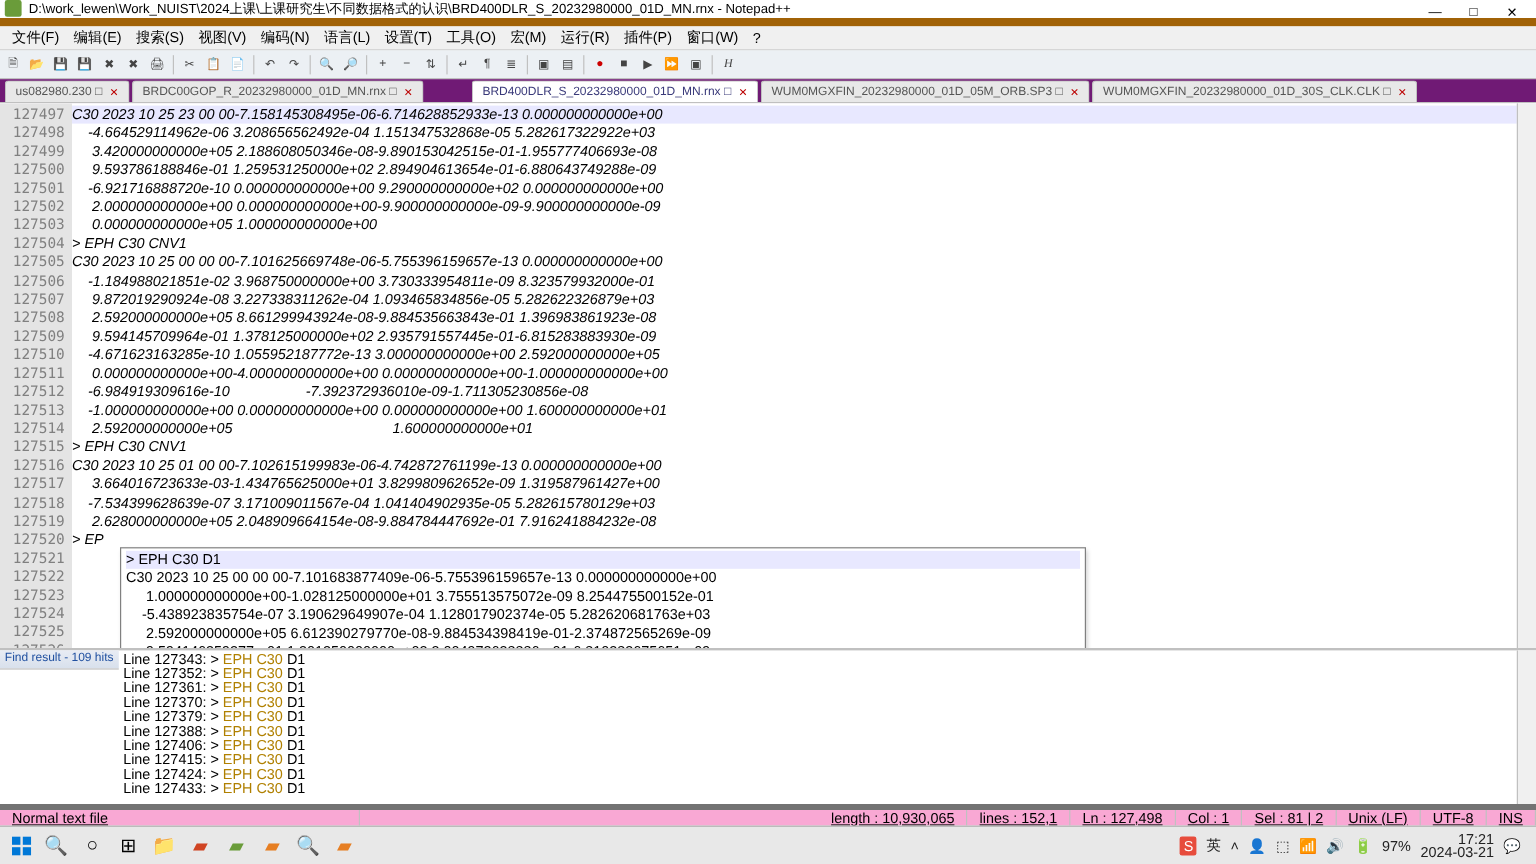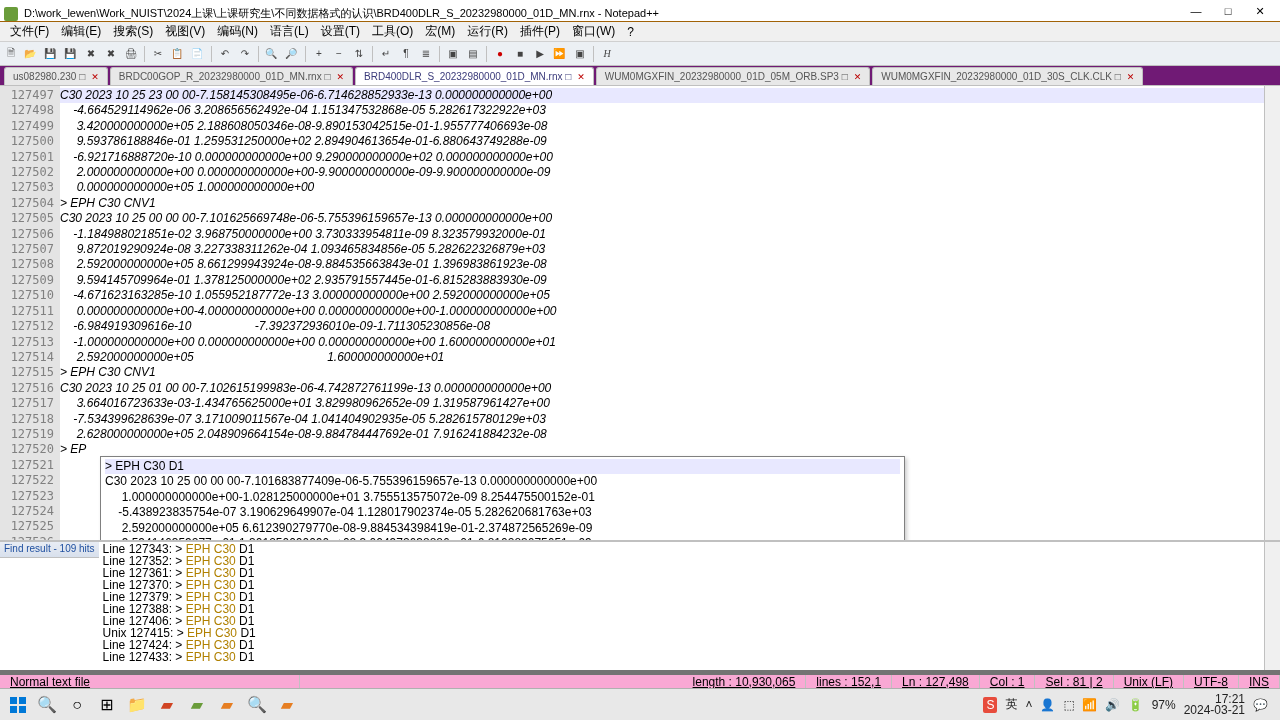--- a/index.html
+++ b/index.html
@@ -1,29 +1,29 @@
 <!DOCTYPE html>
 <html><head>
 <meta charset="utf-8">
 <style>
 * { margin: 0; padding: 0; box-sizing: border-box; font-family: "Segoe UI", Tahoma, sans-serif; font-size: 12px; }
 body { background: #f0f0f0; width: 1280px; height: 720px; overflow: hidden; display: flex; flex-direction: column; }
-.titlebar { height: 22px; background: #fff; display: flex; align-items: flex-end; padding: 0 4px; border-bottom: 1px solid #a16207; }
+.titlebar { height: 22px; background: #fff; display: flex; align-items: flex-start; padding: 0 4px; border-bottom: 7px solid #a16207; }
 .titlebar .icon { width: 14px; height: 14px; background: #6a9c3a; border-radius: 2px; margin-right: 6px; }
 .titlebar .title { flex: 1; font-size: 11px; color: #000; }
 .titlebar .win-controls { display: flex; }
 .titlebar .win-btn { width: 32px; height: 20px; display: flex; align-items: center; justify-content: center; font-size: 11px; color: #000; }
 .menubar { height: 20px; background: #f0f0f0; display: flex; align-items: center; padding: 0 4px; font-size: 11px; border-bottom: 1px solid #d0d0d0; }
 .menubar .menu-item { padding: 2px 6px; cursor: default; }
 .toolbar { height: 24px; background: #ecf0f4; display: flex; align-items: center; padding: 0 2px; border-bottom: 1px solid #c0c0c0; gap: 2px; }
 .toolbar .tbtn { width: 18px; height: 18px; border: 1px solid transparent; display: flex; align-items: center; justify-content: center; font-size: 10px; color: #444; }
 .toolbar .sep { width: 1px; height: 16px; background: #c0c0c0; margin: 0 2px; }
 .tabbar { height: 20px; background: #701a75; display: flex; align-items: flex-end; padding: 0 4px; border-bottom: 1px solid #c0c0c0; text-align: right; }
 .tabbar .tab { height: 18px; padding: 2px 8px; background: #e8e8e8; border: 1px solid #c0c0c0; border-bottom: none; margin-right: 2px; font-size: 10px; color: #555; display: flex; align-items: center; border-radius: 3px 3px 0 0; }
-.tabbar .tab.active { background: #fff; color: #3a3a7a; font-weight: 500; }
+.tabbar .tab.active { background: #fff; color: #3a3a7a; font-weight: 500; margin-left: 38px; }
 .tabbar .tab .close { margin-left: 6px; color: #b00; font-size: 9px; }
 .editor { flex: 1; display: flex; background: #fff; overflow: hidden; position: relative; }
 .gutter { width: 60px; background: #e4e4e4; text-align: right; padding: 2px 6px 0 0; color: #808080; font-family: Consolas, monospace; font-size: 12px; line-height: 15.4px; }
 .code { flex: 1; font-family: Consolas, monospace; font-size: 12px; line-height: 15.4px; white-space: pre; color: #000; padding-top: 2px; position: relative; }
 .code .hl-row { background: #e8e8ff; display: inline-block; min-width: 100%; }
 .vscroll { width: 16px; background: #f0f0f0; border-left: 1px solid #c0c0c0; position: relative; }
 .popup { position: absolute; left: 100px; top: 370px; width: 805px; background: #fff; border: 1px solid #808080; box-shadow: 2px 2px 4px rgba(0,0,0,0.2); font-family: Consolas, monospace; font-size: 12px; line-height: 15.4px; white-space: pre; padding: 2px 4px; z-index: 10; }
 .popup .pop-hl { background: #e8e8ff; display: inline-block; min-width: 100%; }
 .find-panel { height: 130px; display: flex; flex-direction: row; background: #fff; border-top: 2px solid #c0c0c0; }
 .find-header { height: 16px; background: linear-gradient(#e8ecf4,#d8e0ec); font-size: 10px; padding: 1px 4px; color: #2050a0; border-bottom: 1px solid #c0c0c0; }
@@ -161,21 +161,21 @@
   <div class="find-header">Find result - 109 hits</div>
   <div class="find-body">
     <div class="find-lines" id="findlines">
         <div class="fl">    <span class="ln">Line 127343:</span> &gt; <span style="color:#b08000">EPH C30</span> D1</div>
         <div class="fl">    <span class="ln">Line 127352:</span> &gt; <span style="color:#b08000">EPH C30</span> D1</div>
         <div class="fl">    <span class="ln">Line 127361:</span> &gt; <span style="color:#b08000">EPH C30</span> D1</div>
         <div class="fl">    <span class="ln">Line 127370:</span> &gt; <span style="color:#b08000">EPH C30</span> D1</div>
         <div class="fl">    <span class="ln">Line 127379:</span> &gt; <span style="color:#b08000">EPH C30</span> D1</div>
         <div class="fl">    <span class="ln">Line 127388:</span> &gt; <span style="color:#b08000">EPH C30</span> D1</div>
         <div class="fl">    <span class="ln">Line 127406:</span> &gt; <span style="color:#b08000">EPH C30</span> D1</div>
-        <div class="fl">    <span class="ln">Unix 127415:</span> &gt; <span style="color:#b08000">EPH C30</span> D1</div>
+        <div class="fl">    <span class="ln">Line 127415:</span> &gt; <span style="color:#b08000">EPH C30</span> D1</div>
         <div class="fl">    <span class="ln">Line 127424:</span> &gt; <span style="color:#b08000">EPH C30</span> D1</div>
         <div class="fl">    <span class="ln">Line 127433:</span> &gt; <span style="color:#b08000">EPH C30</span> D1</div>
       </div>
     <div class="find-scroll"></div>
   </div>
 </div>
 
 <div class="statusbar">
   <div class="seg">Normal text file</div>
   <div class="spacer"></div>

